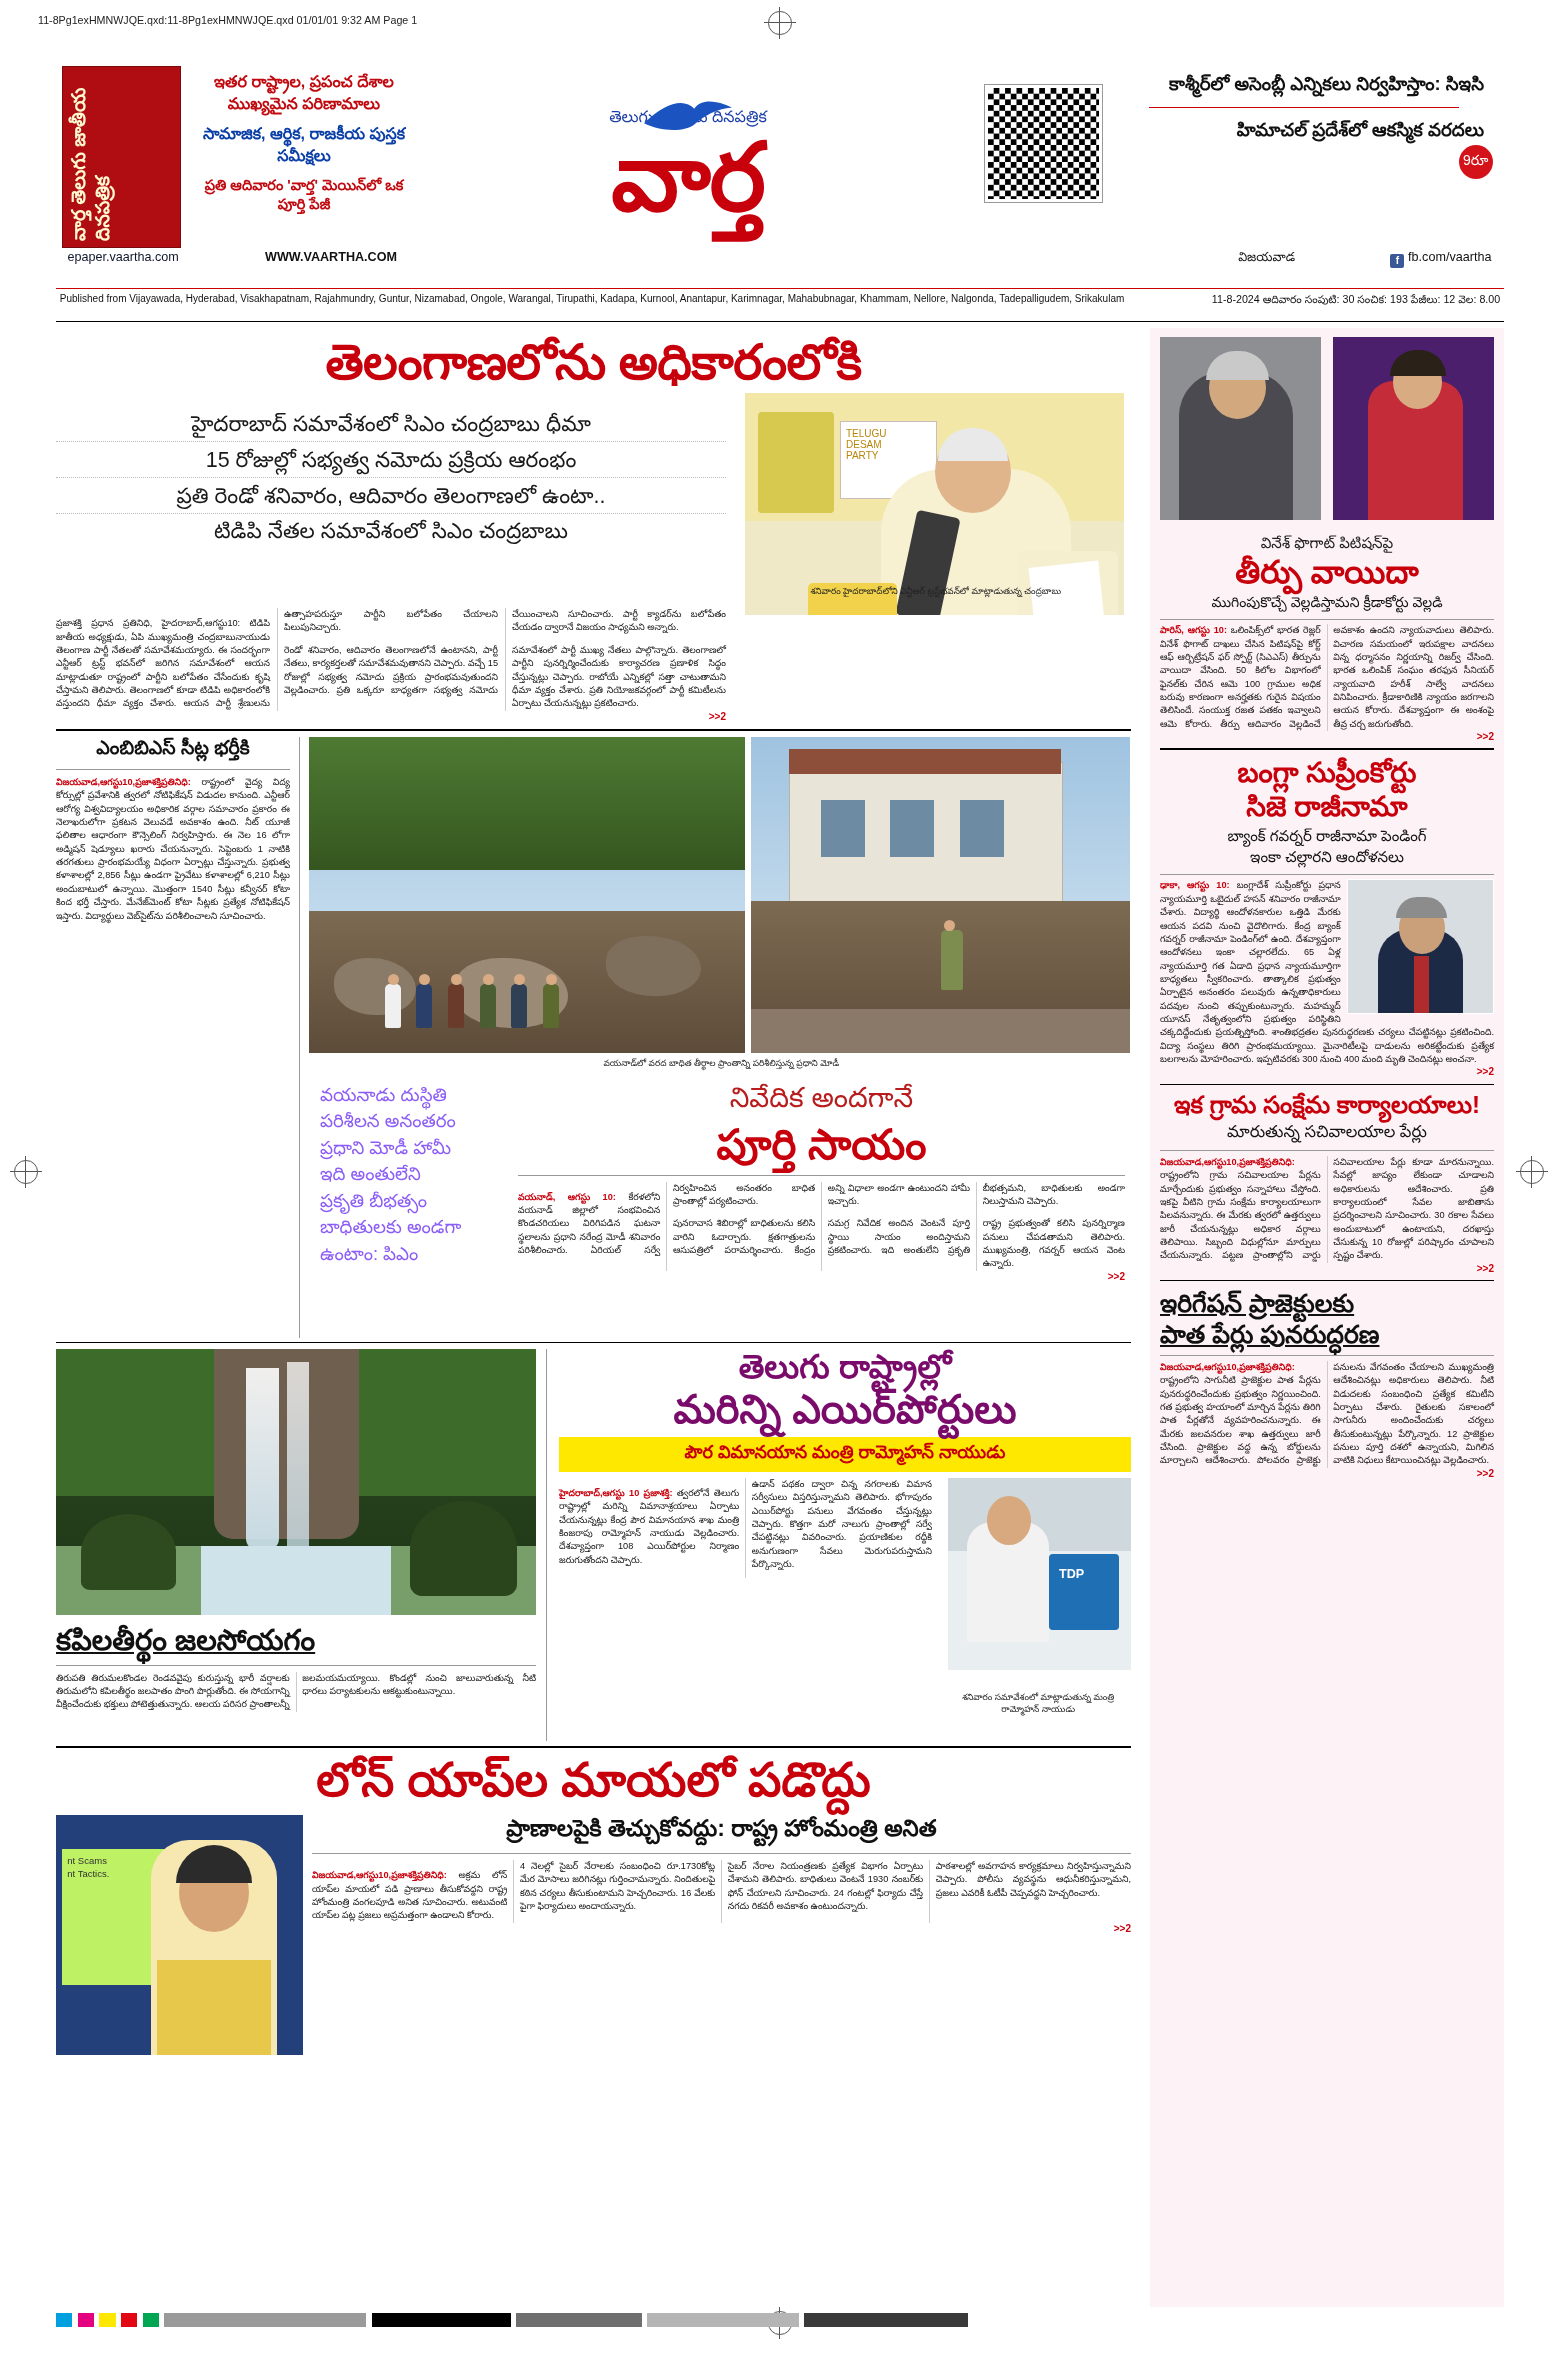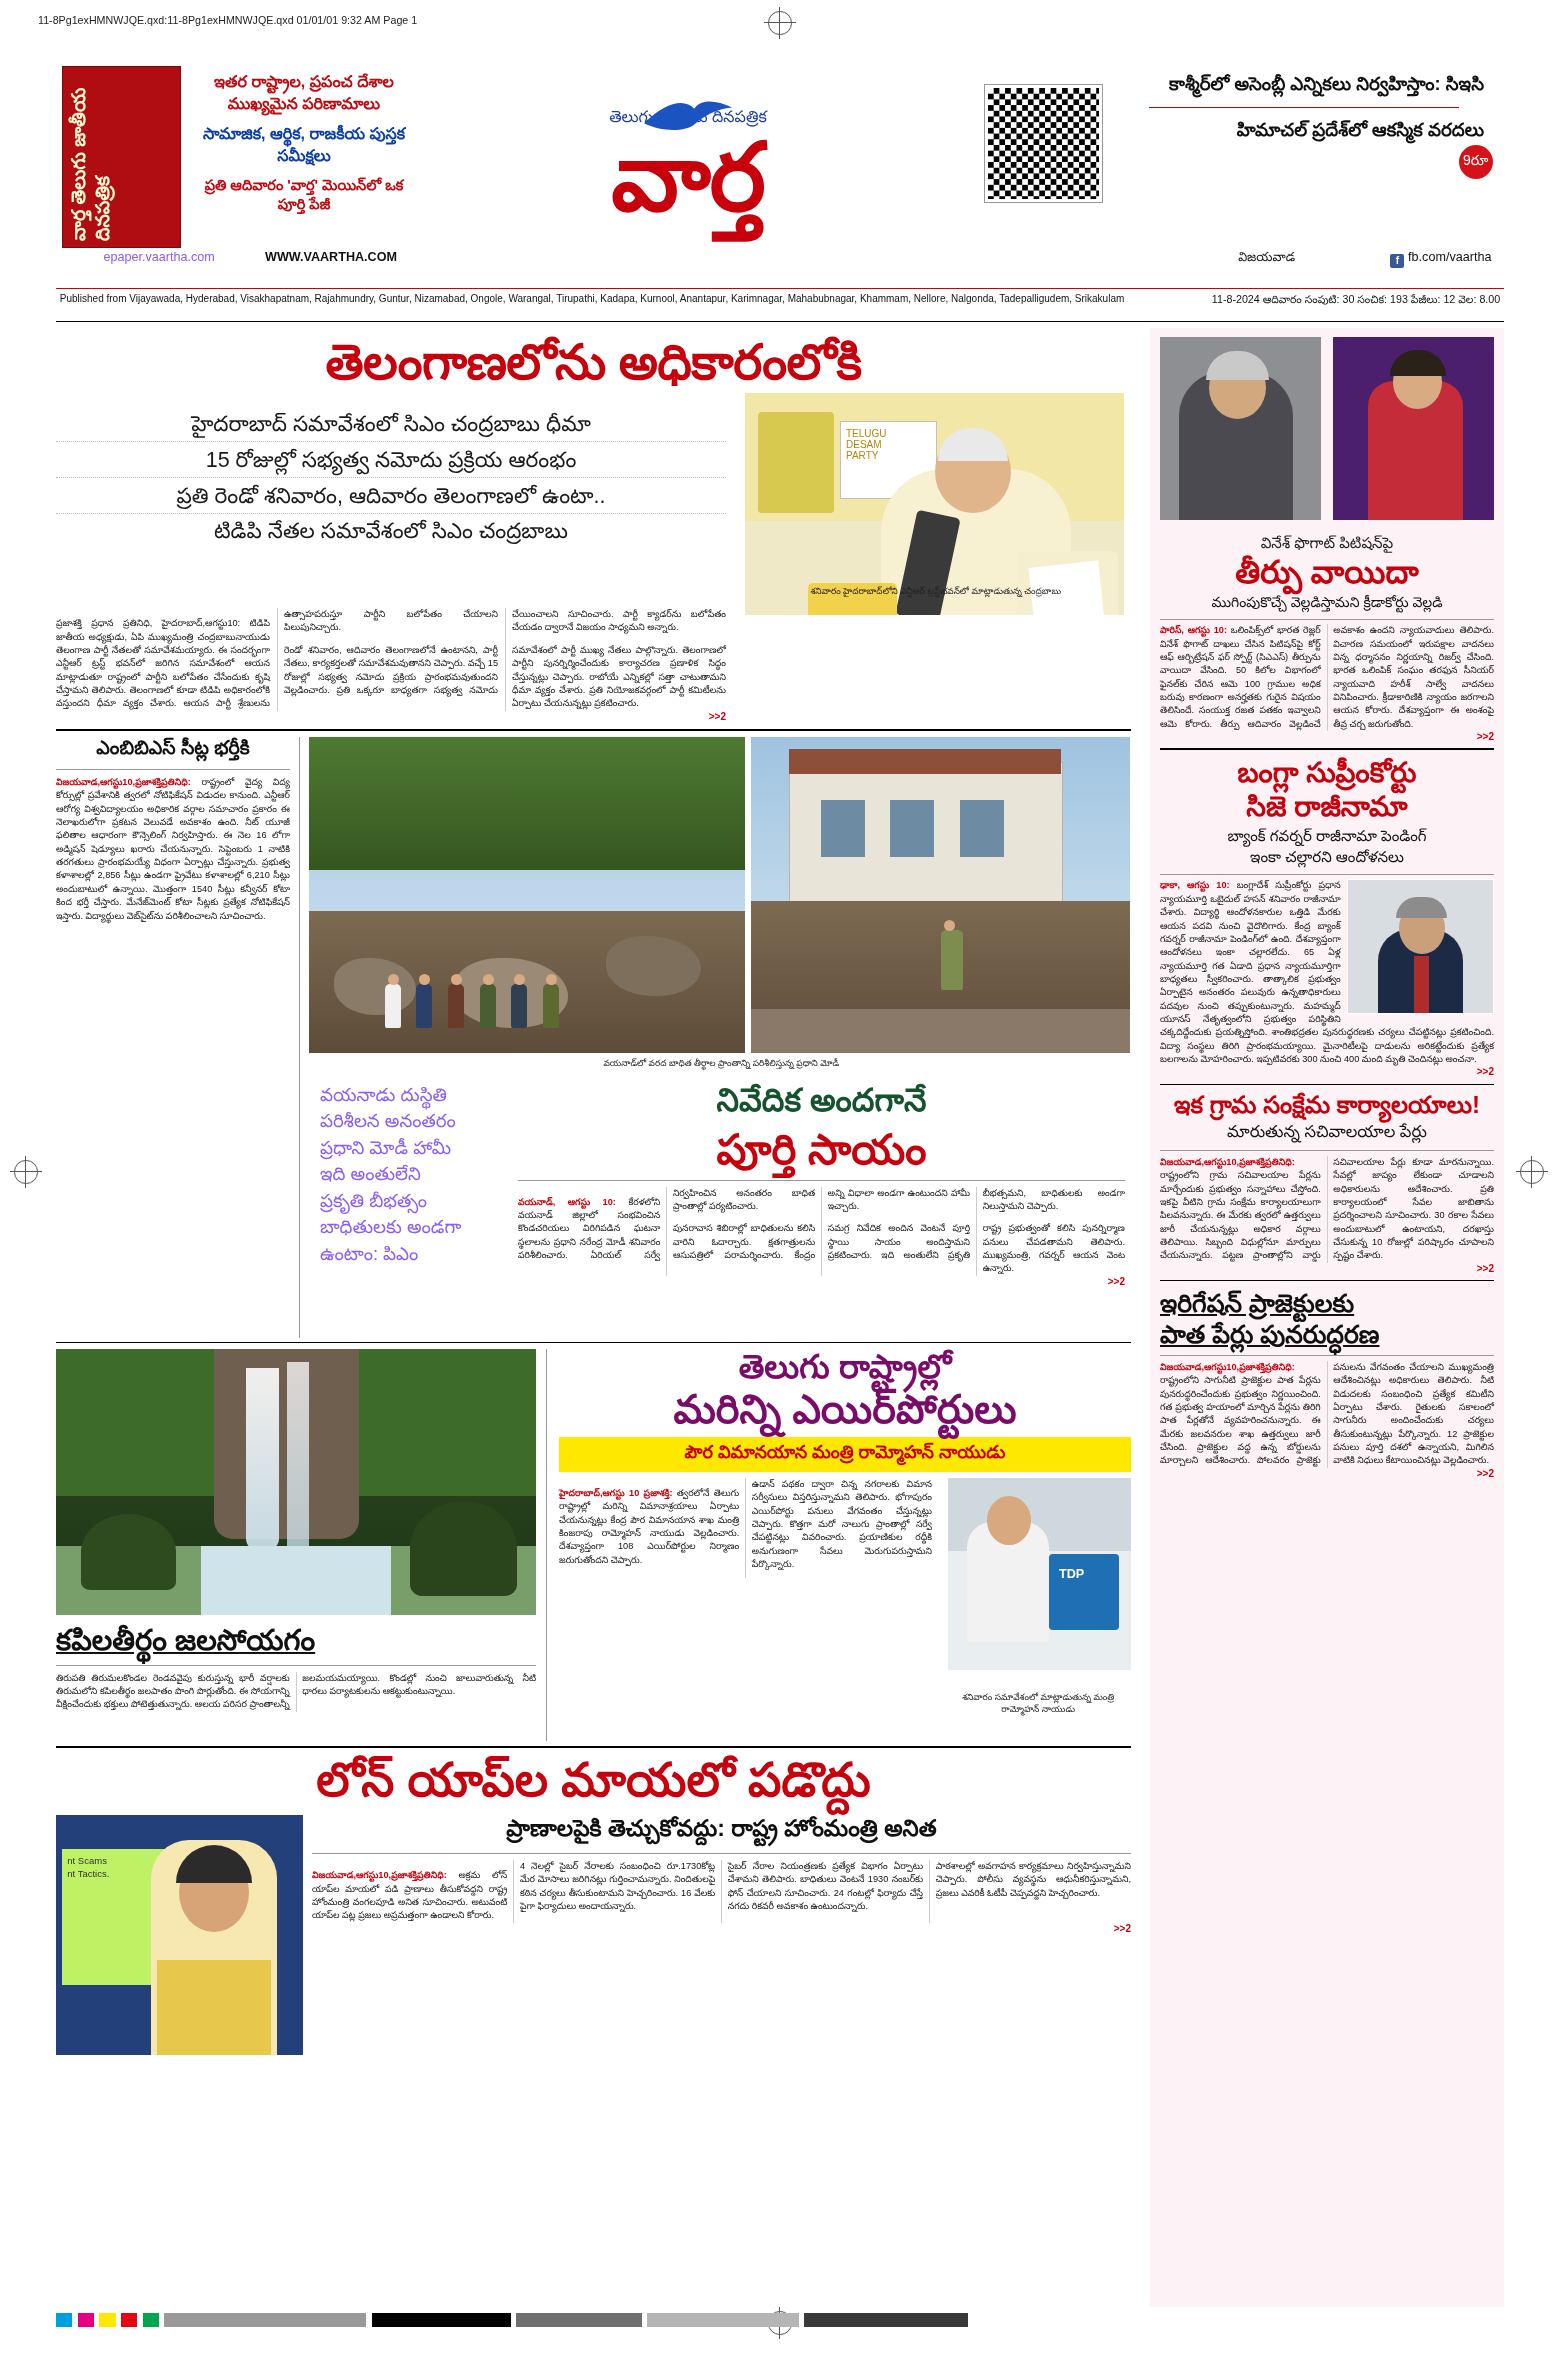--- a/index.html
+++ b/index.html
@@ -23,21 +23,21 @@
   .nameplate{position:absolute;left:379px;top:11.4px;width:506px;text-align:center;}
   .nameplate .sub{color:#1b3ea8;font-size:16px;margin-bottom:1.3px;}
   .nameplate .big{font-size:95px;line-height:0.95;color:#c8000c;font-weight:bold;letter-spacing:-1.3px;}
   .bird{position:absolute;left:50%;top:24px;transform:translateX(-50%);}
   .qr{position:absolute;left:929px;top:25px;width:111px;height:111px;background:
      repeating-conic-gradient(#000 0% 25%, #fff 0% 50%) 0 0/11.4px 11.4px;border:3.8px solid #fff;outline:0.6px solid #999;}
   .rightbox{position:absolute;left:1068px;top:9.5px;width:360px;text-align:right;}
   .rightbox .hl{background:#fff;color:#111;font-size:18.3px;font-weight:bold;line-height:1.35;padding:2.5px 0;}
   .rightbox .rule{height:1.3px;background:#c00;margin:7.6px 25px;}
   .price{position:absolute;right:11.4px;top:85px;width:34px;height:34px;border-radius:50%;background:#d4121a;color:#fff;font-size:14px;display:flex;align-items:center;justify-content:center;}
-  .epaper{position:absolute;left:11.4px;top:190px;font-size:12.6px;color:#8b5cf6;margin-left:36px;}
+  .epaper{position:absolute;left:11.4px;top:190px;font-size:12.6px;color:#0f172a;}
   .wwwsite{position:absolute;left:209px;top:190px;font-size:12.6px;color:#111;font-weight:bold;}
   .fbline{position:absolute;right:12.6px;top:190px;font-size:12.6px;color:#111;}
   .fbline .fbicon{display:inline-block;width:14px;height:14px;background:#3b5998;color:#fff;border-radius:1.9px;font-weight:bold;font-size:10px;text-align:center;line-height:14px;margin-right:3.8px;vertical-align:-2.5px;}
   .vjw{position:absolute;right:209px;top:190px;font-size:12.6px;color:#111;}
 
   .pubstrip{position:relative;height:28px;border-bottom:1.3px solid #000;padding-top:3.8px;}
   .pubstrip .left{position:absolute;left:3.8px;top:3.8px;font-size:10px;color:#111;}
   .pubstrip .right{position:absolute;right:3.8px;top:3.8px;font-size:10.7px;color:#111;}
   .body-text{font-size:9.2px;line-height:1.45;text-align:justify;color:#111;}
   .kicker{color:#c8000c;font-weight:bold;}
@@ -223,21 +223,21 @@
             <div>వయనాడు దుస్థితి</div>
             <div>పరిశీలన అనంతరం</div>
             <div>ప్రధాని మోడీ హామీ</div>
             <div>ఇది అంతులేని</div>
             <div>ప్రకృతి బీభత్సం</div>
             <div>బాధితులకు అండగా</div>
             <div>ఉంటాం: పిఎం</div>
           </div>
 
           <div style="position:absolute;left:462px;top:345px;width:607px;">
-            <div style="font-size:32px;text-align:center;color:#14532d;font-weight:bold;">నివేదిక అందగానే</div>
+            <div style="font-size:28px;text-align:center;color:#b91c1c;font-weight:normal;">నివేదిక అందగానే</div>
             <div class="bigred" style="font-size:42px;margin-top:1.3px;">పూర్తి సాయం</div>
             <div class="thin" style="margin:6.3px 0;"></div>
             <div class="col4 body-text">
               <p><span class="kicker">వయనాడ్, ఆగస్టు 10:</span> <span>కేరళలోని వయనాడ్ జిల్లాలో సంభవించిన కొండచరియలు విరిగిపడిన ఘటనా స్థలాలను ప్రధాని నరేంద్ర మోడీ శనివారం పరిశీలించారు. ఏరియల్ సర్వే నిర్వహించిన అనంతరం బాధిత ప్రాంతాల్లో పర్యటించారు.</span></p>
               <p>పునరావాస శిబిరాల్లో బాధితులను కలిసి వారిని ఓదార్చారు. క్షతగాత్రులను ఆసుపత్రిలో పరామర్శించారు. కేంద్రం అన్ని విధాలా అండగా ఉంటుందని హామీ ఇచ్చారు.</p>
               <p>సమగ్ర నివేదిక అందిన వెంటనే పూర్తి స్థాయి సాయం అందిస్తామని ప్రకటించారు. ఇది అంతులేని ప్రకృతి బీభత్సమని, బాధితులకు అండగా నిలుస్తామని చెప్పారు.</p>
               <p>రాష్ట్ర ప్రభుత్వంతో కలిసి పునర్నిర్మాణ పనులు చేపడతామని తెలిపారు. ముఖ్యమంత్రి, గవర్నర్ ఆయన వెంట ఉన్నారు.</p>
             </div>
             <div style="text-align:right;" class="more">&gt;&gt;2</div>
           </div>

